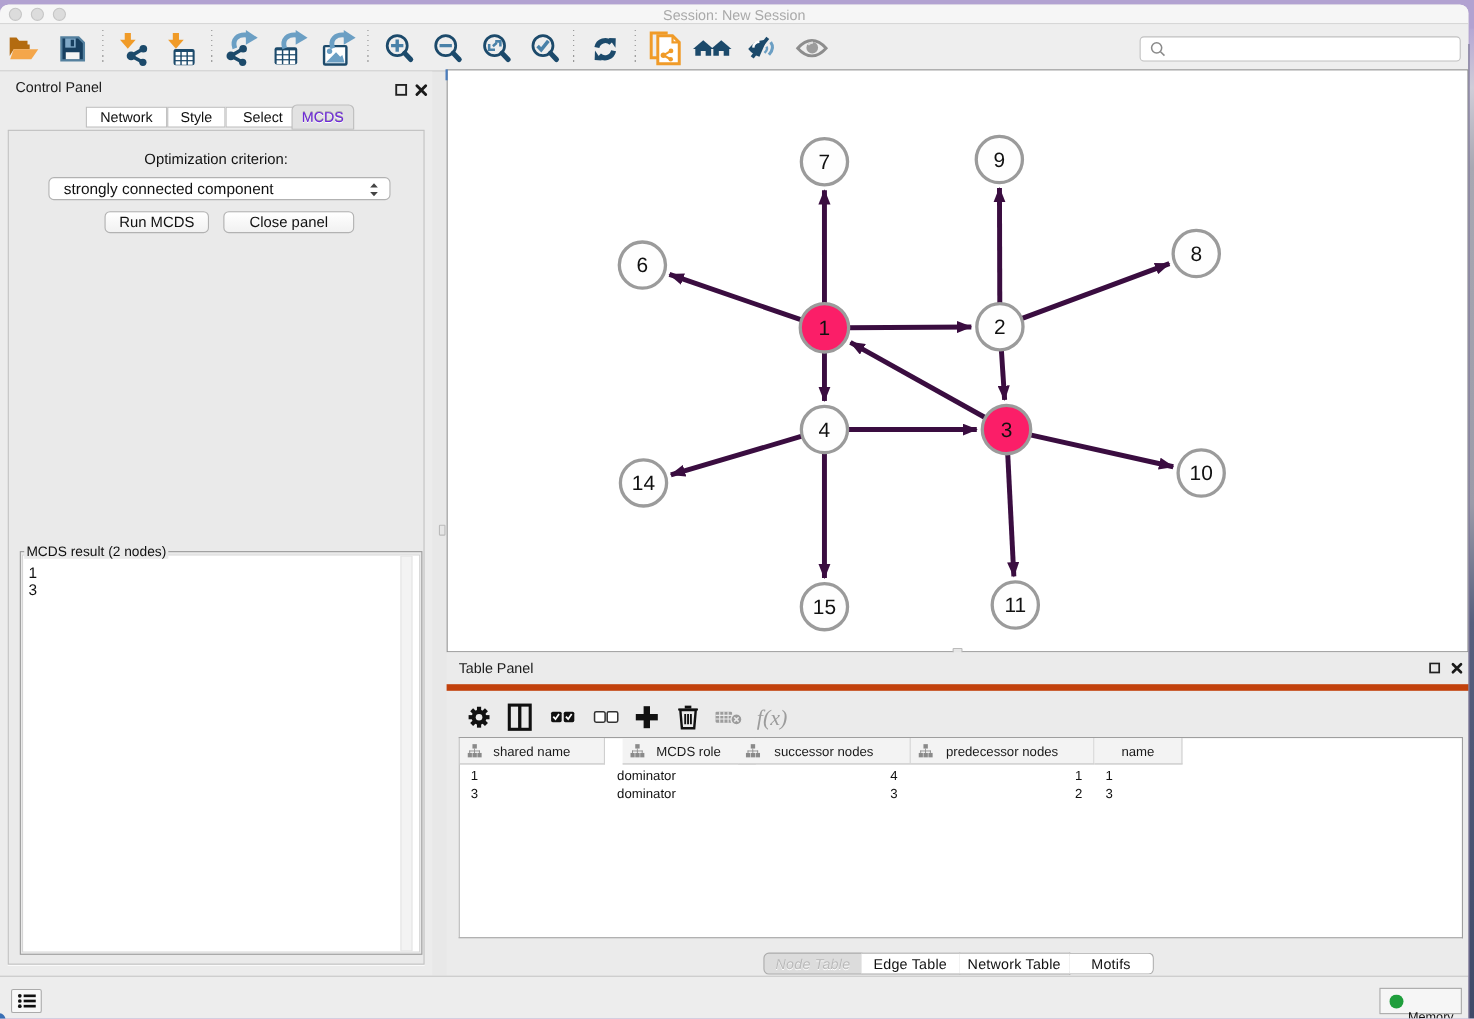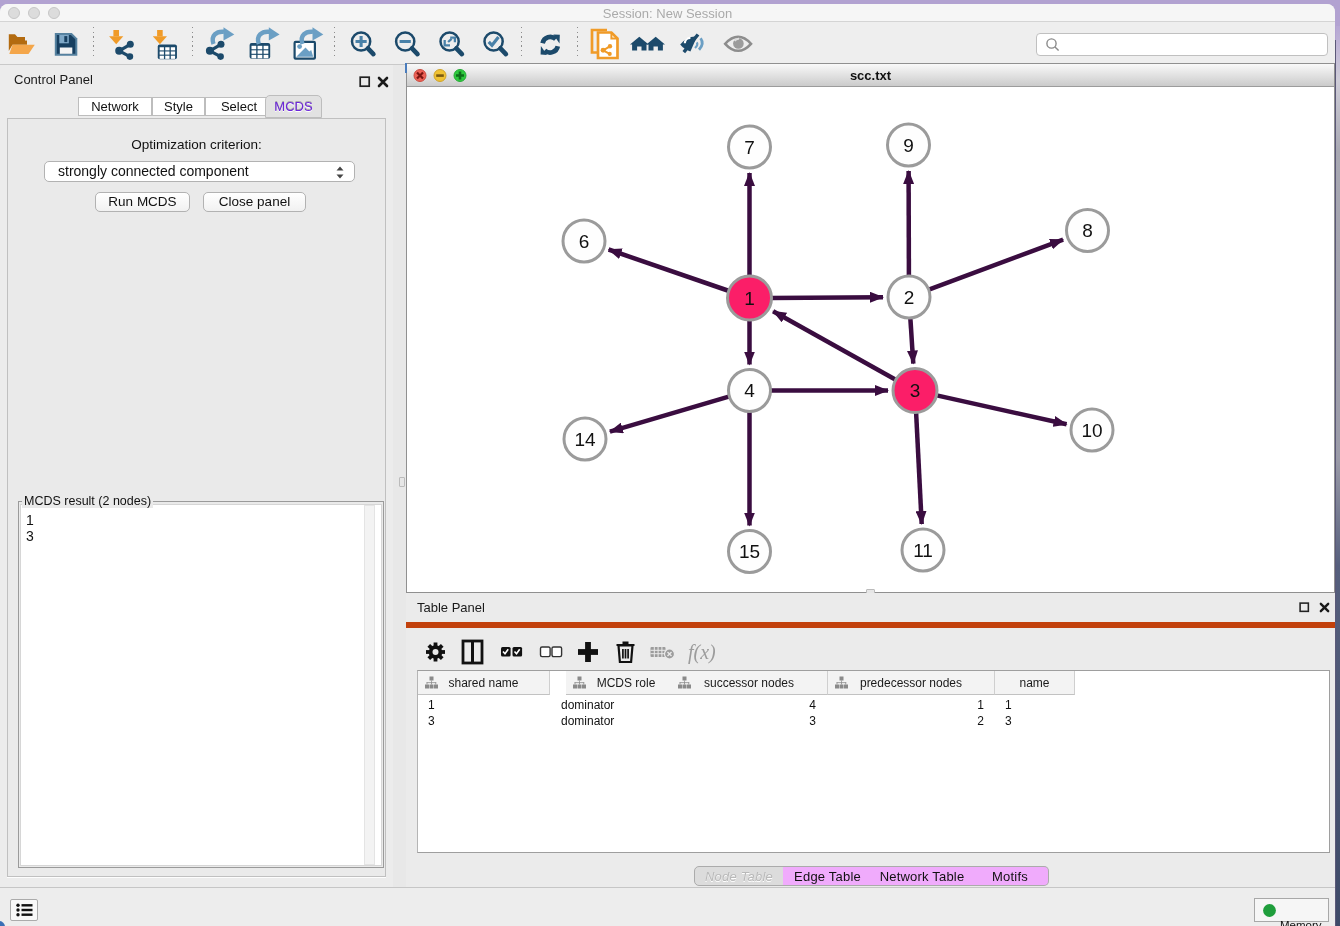--- a/index.html
+++ b/index.html
@@ -30,21 +30,21 @@
   #netframe { position:absolute; left:406px; top:59px; width:929px; height:530px; border:1px solid #909090; background:#fff; }
   #net-titlebar { position:absolute; left:0; top:0; width:927px; height:23px; background:linear-gradient(#f9f9f9,#cbcbcb); border-bottom:1px solid #9c9c9c; }
   #net-title { position:absolute; width:100%; text-align:center; top:4px; font-size:13px; color:#111; font-weight:bold; }
   #tpanel { position:absolute; left:406px; top:589px; width:930px; height:294px; background:#ebebeb; }
   #tp-title { position:absolute; left:11px; top:7px; font-size:13px; color:#1a1a1a; }
   #ttable { position:absolute; left:11px; top:77px; width:913px; height:183px; background:#fff; border:1px solid #9e9e9e; border-left:1px solid #b5b5b5; }
   .th { position:absolute; top:0; height:24px; background:#f3f3f3; border-right:1px solid #cfcfcf; border-bottom:1px solid #c2c2c2; font-size:12px; color:#1a1a1a; }
   .th svg { position:absolute; left:7px; top:5px; }
   .th span { display:block; text-align:center; margin-top:5px; }
   .td { position:absolute; font-size:12px; color:#111; }
-  .btab { position:absolute; top:273px; height:20px; background:#f0abfc; border:1px solid #ababab; font-size:13px; color:#111; text-align:center; line-height:19px; letter-spacing:0.2px; }
+  .btab { position:absolute; top:273px; height:20px; background:#ffffff; border:1px solid #ababab; font-size:13px; color:#111; text-align:center; line-height:19px; letter-spacing:0.2px; }
   #statusbar { position:absolute; left:0; top:883px; width:1335px; height:39px; background:#ededed; border-top:1px solid #c6c6c6; }
   #listbtn { position:absolute; left:10px; top:11px; width:28px; height:22px; background:#f8f8f8; border:1px solid #ababab; border-radius:2px; }
   #membtn { position:absolute; left:1254px; top:10px; width:75px; height:24px; background:#f6f6f6; border:1px solid #a8a8a8; font-size:12px; color:#111; }
 </style>
 </head>
 <body>
 <div id="win">
   <div id="titlebar">
     <div class="tl" style="left:8px;"></div>
     <div class="tl" style="left:28px;"></div>
@@ -233,43 +233,32 @@
     <div class="tab" style="left:205px;width:68px;">Select</div>
     <div id="tab-mcds" style="left:265px;width:57px;">MCDS</div>
     <div id="cp-content"></div>
     <div id="optlabel">Optimization criterion:</div>
     <div id="dropdown">strongly connected component
       <svg width="10" height="13" style="position:absolute;right:9px;top:4px;" viewBox="0 0 10 13">
           <path d="M1.5,4.5 L5,0.5 L8.5,4.5 Z M1.5,8.5 L5,12.5 L8.5,8.5 Z" fill="#444"></path>
         </svg>
     </div>
     <div class="btn" style="left:95px;width:95px;">Run MCDS</div>
-    <div class="btn" style="left:203px;width:103px;">Close panel</div>
+    <div class="btn" style="left:203px;width:119px;">Close panel</div>
     <div id="fieldset">
       <div id="fs-white">
         <div style="position:absolute;left:5px;top:7px;font-size:14px;line-height:16.3px;color:#111;">1<br>3</div>
         <div id="fs-scroll"></div>
       </div>
       <div id="fs-legend">MCDS result (2 nodes)</div>
     </div>
   </div>
   <div id="vsplit-grip"></div>
   <div style="position:absolute;left:405px;top:59px;width:2px;height:10px;background:#4a7dbd;z-index:5;"></div>
   <div id="netframe">
-    <div id="net-titlebar">
-      <svg width="70" height="23" style="position:absolute;left:0;top:0;">
-        <circle cx="13" cy="11.5" r="6" fill="#ee6156" stroke="#c94b40" stroke-width="1"></circle>
-        <path d="M10,8.5 L16,14.5 M16,8.5 L10,14.5" stroke="#7c1511" stroke-width="2.2"></path>
-        <circle cx="33" cy="11.5" r="6" fill="#f0c233" stroke="#cfa32a" stroke-width="1"></circle>
-        <rect x="29.2" y="10.3" width="7.6" height="2.6" fill="#7a5a10"></rect>
-        <circle cx="53" cy="11.5" r="6" fill="#2ec93e" stroke="#25aa36" stroke-width="1"></circle>
-        <path d="M53,7.5 L53,15.5 M49,11.5 L57,11.5" stroke="#0d6e1a" stroke-width="2.6"></path>
-      </svg>
-      <div id="net-title">scc.txt</div>
-    </div>
     <svg id="graph" style="position:absolute;left:0;top:24px;" width="927" height="505" viewBox="407 87 927 505" font-family="Liberation Sans, sans-serif">
         <defs>
           <marker id="ah" markerWidth="14" markerHeight="11" refX="13" refY="5.5" orient="auto" markerUnits="userSpaceOnUse">
             <path d="M0,0 L14,5.5 L0,11 z" fill="#3a0d40"></path>
           </marker>
         </defs>
         <line x1="749.5" y1="277.0" x2="749.5" y2="172.0" stroke="#3a0d40" stroke-width="4.5" marker-end="url(#ah)"></line>
         <line x1="730.6" y1="290.5" x2="608.6" y2="248.5" stroke="#3a0d40" stroke-width="4.5" marker-end="url(#ah)"></line>
         <line x1="769.5" y1="296.9" x2="883.0" y2="296.2" stroke="#3a0d40" stroke-width="4.5" marker-end="url(#ah)"></line>
         <line x1="749.5" y1="317.0" x2="749.5" y2="363.5" stroke="#3a0d40" stroke-width="4.5" marker-end="url(#ah)"></line>

